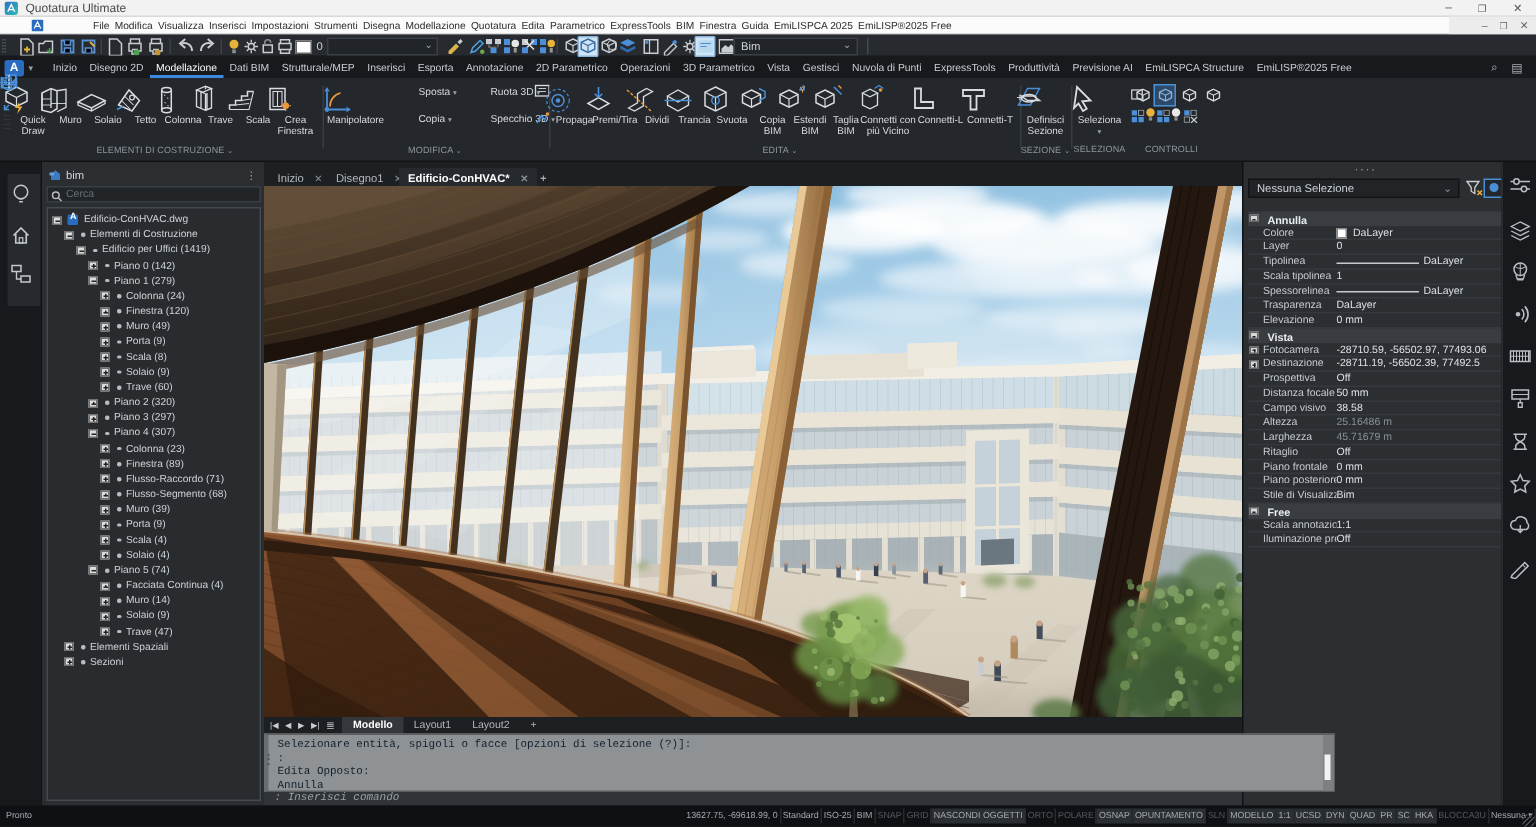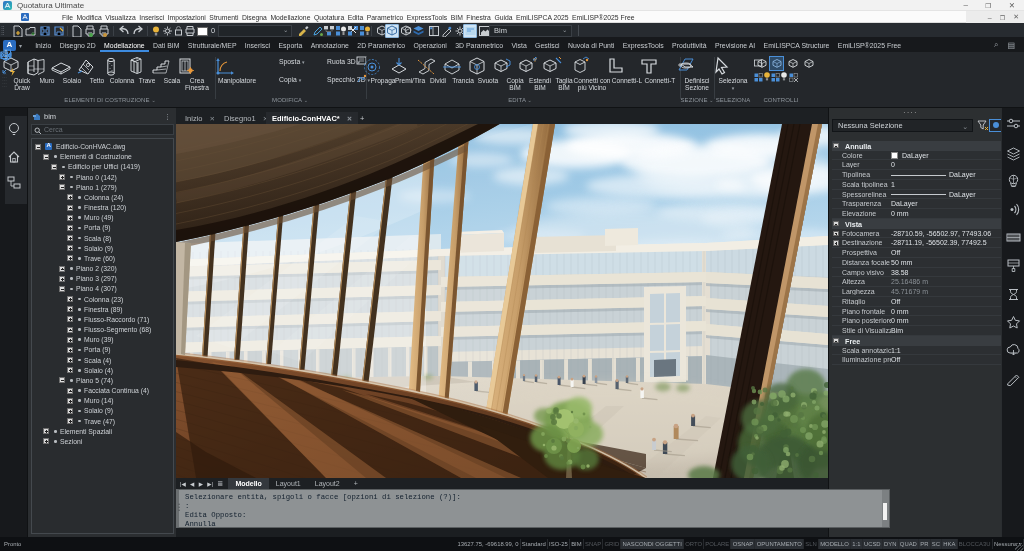--- a/index.html
+++ b/index.html
@@ -1339,20 +1339,21 @@
 </div>
 <div class="cmd">
 <div class="ln" style="top:3px;">Selezionare entità, spigoli o facce [opzioni di selezione (?)]:</div>
 <div class="ln" style="top:12px;">:</div>
 <div class="ln" style="top:21px;">Edita Opposto:</div>
 <div class="ln" style="top:29.5px;">Annulla</div>
 <div class="sb">
         <div class="th"></div>
       </div>
 </div>
+<div class="cmdin"><span style="padding-left:7px;">: Inserisci comando</span></div>
 <div style="position:absolute;left:178px;top:503px;width:2px;height:12px;color:#55595b;font-size:6px;line-height:3px;">•<br>•<br>•</div>
 <div class="status">
       <span style="padding:0 4px;width:172px;">Pronto</span>
       <span style="flex:0 0 300px;"></span>
       <span class="it ">13627.75, -69618.99, 0</span>
       <span class="it ">Standard</span>
       <span class="it ">ISO-25</span>
       <span class="it ">BIM</span>
       <span class="it dim">SNAP</span>
       <span class="it dim">GRID</span>

